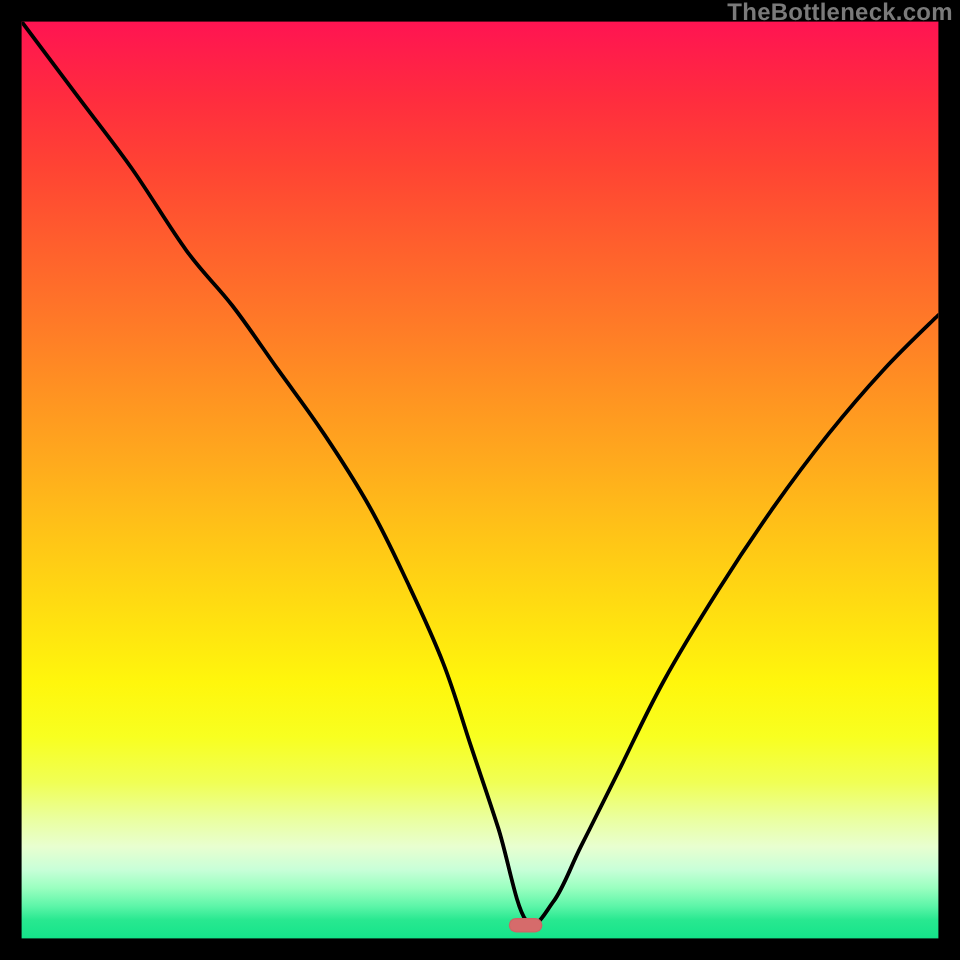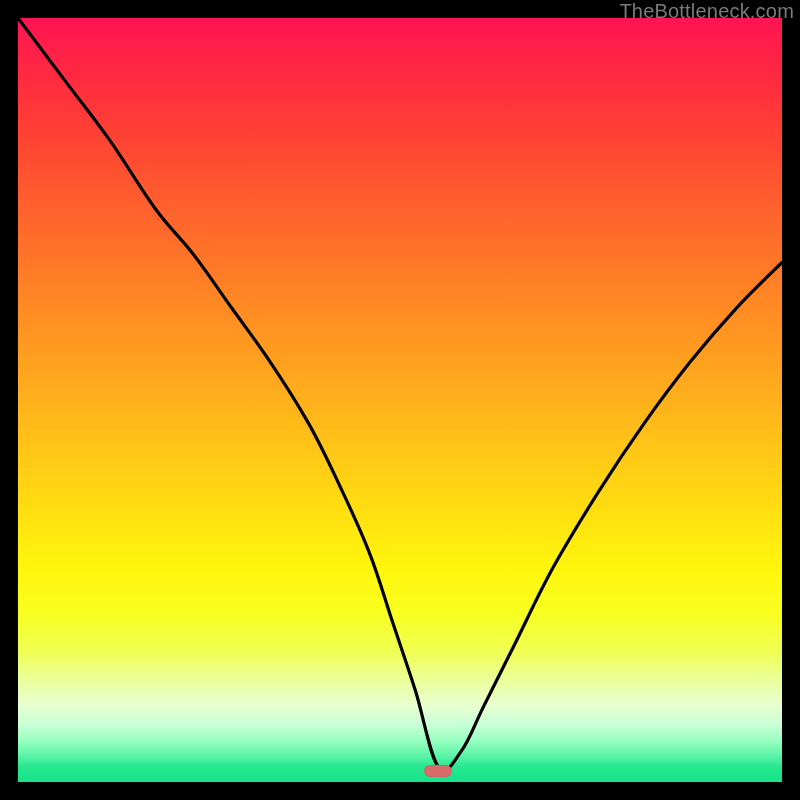--- a/index.html
+++ b/index.html
@@ -61,21 +61,21 @@
     background: #d66b6b;
     box-shadow: inset 0 0 0 1px rgba(0,0,0,0.05);
     transform: translate(-50%, -50%);
   }
   .attribution {
     position: absolute;
     top: 0px;
     right: 6px;
     color: #7a7a7a;
     font-size: 20px;
-    font-weight: 400;
+    font-weight: 700;
     letter-spacing: 0.2px;
   }
 </style>
 </head>
 <body>
 
 <div class="frame">
   <div class="plot-area">
     <svg class="curve" viewBox="0 0 764 764" preserveAspectRatio="none">
       <path fill="none" stroke="#000000" stroke-width="3.2" stroke-linecap="round" stroke-linejoin="round" vector-effect="non-scaling-stroke" d="M 0.0 0.0 C 8.3 11.0, 29.3 39.1, 45.8 61.1 C 62.3 83.1, 75.2 98.9, 91.7 122.2 C 108.2 145.6, 122.4 170.4, 137.5 191.0 C 152.6 211.6, 162.0 219.0, 175.7 236.8 C 189.5 254.7, 200.2 271.1, 213.9 290.3 C 227.7 309.6, 238.4 323.2, 252.1 343.8 C 265.9 364.4, 277.9 382.9, 290.3 404.9 C 302.7 426.9, 309.9 442.7, 320.9 466.0 C 331.9 489.4, 341.8 510.0, 351.4 534.8 C 361.1 559.6, 366.1 578.8, 374.4 603.6 C 382.6 628.3, 389.0 646.2, 397.3 672.3 C 405.5 698.4, 411.9 737.7, 420.2 748.7 C 428.5 759.7, 434.9 744.4, 443.1 733.4 C 451.4 722.4, 456.4 706.9, 466.0 687.6 C 475.7 668.3, 484.2 651.2, 496.6 626.5 C 509.0 601.7, 519.7 577.6, 534.8 550.1 C 549.9 522.6, 564.1 499.8, 580.6 473.7 C 597.1 447.6, 610.0 428.3, 626.5 404.9 C 643.0 381.5, 655.8 364.4, 672.3 343.8 C 688.8 323.2, 701.7 308.2, 718.2 290.3 C 734.7 272.4, 755.7 252.7, 764.0 244.5"></path>

